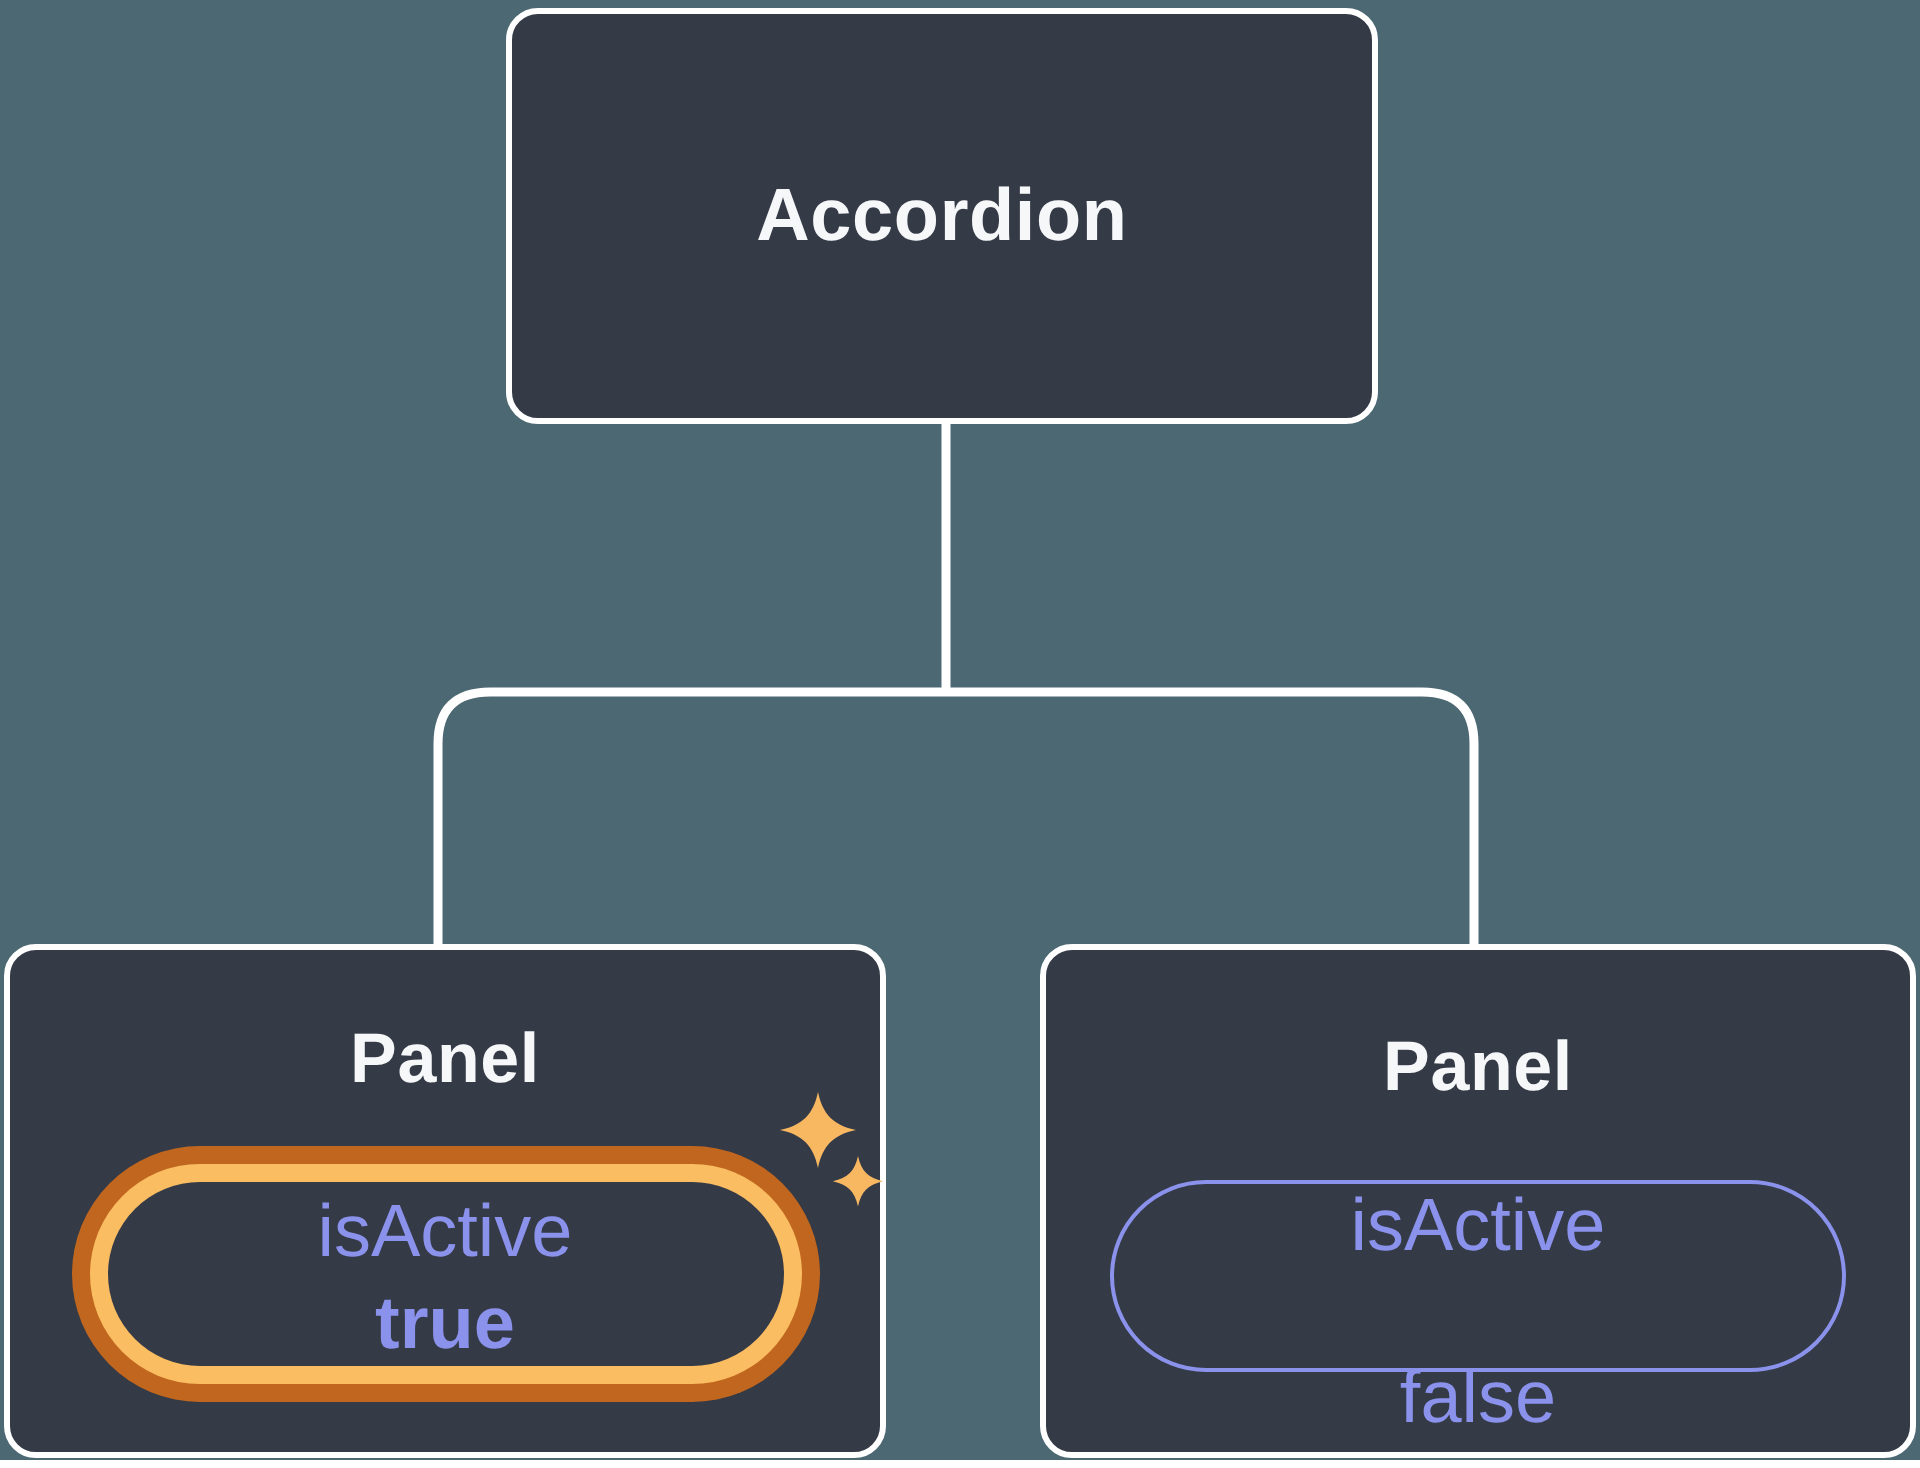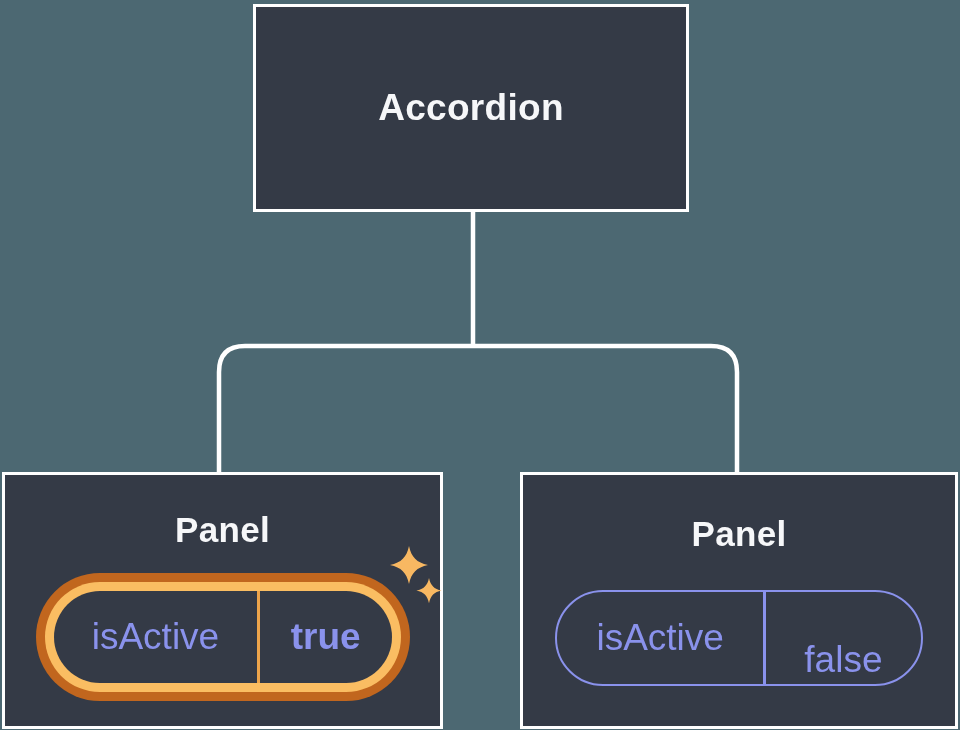--- a/index.html
+++ b/index.html
@@ -24,21 +24,21 @@
     fill: none;
     stroke: var(--line, #FFFFFF);
     stroke-width: 4.5;
     stroke-linecap: butt;
   }
 
   .node {
     position: absolute;
     background: var(--node-fill, #343A46);
     border: 3.5px solid var(--line, #FFFFFF);
-    border-radius: 0;
+    border-radius: 16px;
   }
 
   .node-root {
     left: 253px; top: 4px;
     width: 436px; height: 208px;
     display: flex; align-items: center; justify-content: center;
   }
 
   .node-label {
     color: var(--text, #F6F7F9);
@@ -72,20 +72,21 @@
   }
   .pill-ring-inner {
     background: var(--hl-inner, #FABD62);
     border-radius: 999px;
     padding: 9px;
   }
   .pill {
     display: flex;
     align-items: stretch;
     border-radius: 999px;
+    flex-direction: column;
   }
   .pill-highlight {
     background: var(--node-fill, #343A46);
     width: 338px; height: 92px;
   }
   .pill-plain {
     margin-top: 35px;
     width: 368px; height: 96px;
     border: 2.5px solid var(--purple, #8A92EC);
     background: transparent;

